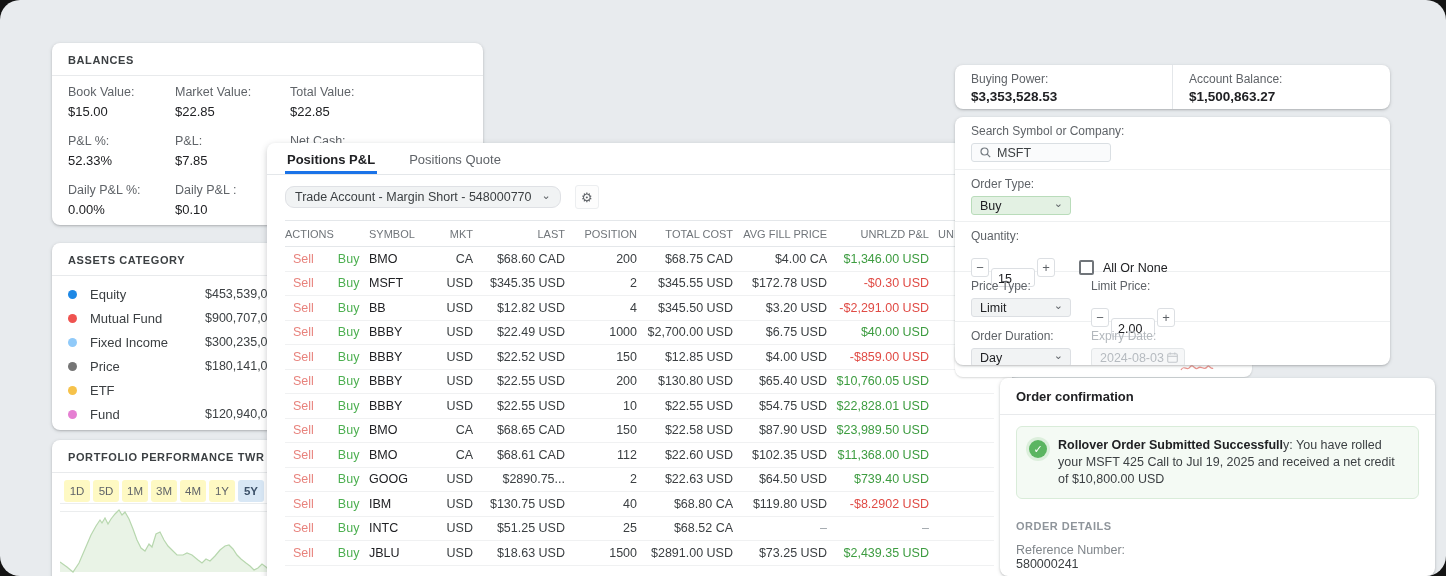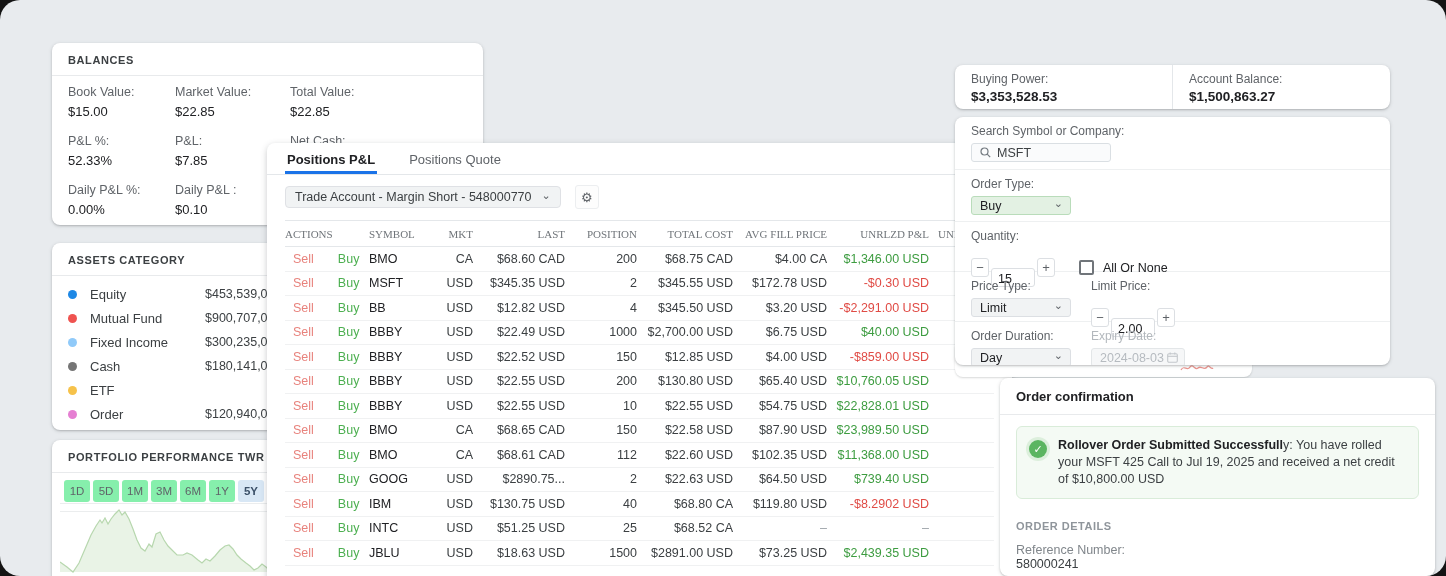--- a/index.html
+++ b/index.html
@@ -22,36 +22,36 @@
   .card-assets { left:52px; top:243px; width:431px; height:187px; }
   .assets-list { padding:6px 16px; }
   .asset-row { display:flex; align-items:center; height:24px; }
   .dot { width:9px; height:9px; border-radius:50%; margin-right:13px; flex:none; }
   .asset-label { font-size:13px; color:#3c4043; width:115px; }
   .asset-value { font-size:12.5px; color:#3c4043; white-space:nowrap; }
 
   
   .card-portfolio { left:52px; top:440px; width:431px; height:172px; overflow:hidden; }
   .ranges { display:flex; gap:3px; padding:7px 12px 6px; }
-  .range-btn { border:none; background:#86efac; color:#5f6368; font-size:11.5px; font-family:inherit; width:26px; height:22px; border-radius:3px; cursor:pointer; }
+  .range-btn { border:none; background:#fef9c3; color:#5f6368; font-size:11.5px; font-family:inherit; width:26px; height:22px; border-radius:3px; cursor:pointer; }
   .range-btn.selected { background:var(--selected-range-bg,#d8e7f5); color:#3b5068; font-weight:bold; }
   .spark-wrap { position:absolute; left:8px; top:62px; width:415px; height:72px; }
 
   
   .card-positions { left:267px; top:143px; width:745px; height:470px; box-shadow:0 2px 6px rgba(60,64,67,.28); }
   .tabs { display:flex; gap:30px; padding:0 18px; border-bottom:1px solid #e4e7ea; }
   .tab { font-size:13px; color:#5f6368; padding:9px 2px 7px; cursor:pointer; }
   .tab.active { color:#202124; font-weight:bold; padding-bottom:4px; border-bottom:3px solid var(--accent-blue,#1a73e8); }
   .acct-row { display:flex; align-items:center; gap:14px; padding:10px 18px 11px; }
-  .acct-select { display:flex; align-items:center; gap:10px; height:22px; padding:0 9px; background:#f1f3f4; border:1px solid #dfe1e5; border-radius:4px; font-size:12.5px; color:#3c4043; cursor:pointer; }
+  .acct-select { display:flex; align-items:center; gap:10px; height:22px; padding:0 9px; background:#f1f3f4; border:1px solid #dfe1e5; border-radius:9px; font-size:12.5px; color:#3c4043; cursor:pointer; }
   .chev { font-size:11px; color:#5f6368; line-height:1; margin-top:-4px; }
   .gear-btn { width:24px; height:24px; border:1px solid #eceef0; background:#fdfdfd; border-radius:3px; color:#5f6368; font-size:13px; display:flex; align-items:center; justify-content:center; cursor:pointer; }
   .ptable { margin:0 18px; }
   .thead { display:grid; grid-template-columns:84px 62px 42px 92px 72px 96px 94px 102px 56px; border-top:1px solid #e4e7ea; border-bottom:1px solid #e4e7ea; height:27px; align-items:center; }
-  .th { font-size:11px; color:#70757a; white-space:nowrap;font-family:Liberation Serif, serif; }
+  .th { font-size:11px; color:#70757a; white-space:nowrap; }
   .trow { display:grid; grid-template-columns:84px 62px 42px 92px 72px 96px 94px 102px 56px; height:24.5px; align-items:center; border-bottom:1px solid #f0f1f2; }
   .cell { font-size:12.5px; color:#3c4043; white-space:nowrap; }
   .r { text-align:right; }
   .hleft { text-align:left; padding-left:9px; overflow:visible; }
   .c-actions { display:flex; gap:24px; padding-left:8px; }
   .sell-link { color:var(--sell,#e8837d); cursor:pointer; }
   .buy-link { color:var(--buy,#4caf50); cursor:pointer; }
   .c-sym { color:#202124; }
   .pl-pos { color:var(--positive,#3d9c40); }
   .pl-neg { color:var(--negative,#e04b45); }
@@ -162,44 +162,44 @@
           <span class="asset-label">Mutual Fund</span>
           <span class="asset-value">$900,707,000</span>
         </div>
         <div class="asset-row">
           <span class="dot" style="background: rgb(144, 202, 249);"></span>
           <span class="asset-label">Fixed Income</span>
           <span class="asset-value">$300,235,000</span>
         </div>
         <div class="asset-row">
           <span class="dot" style="background: rgb(117, 117, 117);"></span>
-          <span class="asset-label">Cash</span>
+          <span class="asset-label">Price</span>
           <span class="asset-value">$180,141,000</span>
         </div>
         <div class="asset-row">
           <span class="dot" style="background: rgb(246, 194, 74);"></span>
           <span class="asset-label">ETF</span>
           <span class="asset-value"></span>
         </div>
         <div class="asset-row">
           <span class="dot" style="background: rgb(229, 127, 210);"></span>
-          <span class="asset-label">Order</span>
+          <span class="asset-label">Fund</span>
           <span class="asset-value">$120,940,000</span>
         </div>
       </div>
   </div>
 
   <div class="card card-portfolio z1">
     <div class="card-header">PORTFOLIO PERFORMANCE TWR</div>
     <div class="ranges">
         <button class="range-btn">1D</button>
         <button class="range-btn">5D</button>
         <button class="range-btn">1M</button>
         <button class="range-btn">3M</button>
-        <button class="range-btn">6M</button>
+        <button class="range-btn">4M</button>
         <button class="range-btn">1Y</button>
         <button class="range-btn selected">5Y</button>
       </div>
     <div class="spark-wrap">
       <svg width="415" height="72" viewBox="0 0 415 72">
         <line x1="0" y1="1.5" x2="415" y2="1.5" stroke="#ebedee" stroke-width="1"></line>
         <line x1="0" y1="9.5" x2="415" y2="9.5" stroke="#ebedee" stroke-width="1"></line>
         <path id="spark-area" fill="#e9f3e6" stroke="none" d="M0,60L7,65L13,70L19,61L25,47L31,33L36,24L40,18L42,21L45,16L48,22L51,17L55,12L59,8L62,13L65,10L69,17L73,27L77,38L81,46L85,49L89,42L92,45L96,32L100,30L104,38L108,44L112,48L117,53L123,53L127,51L132,53L138,58L142,61L146,57L150,59L155,54L160,48L165,44L169,43L173,47L177,53L181,57L186,61L190,64L194,68L198,66L202,62L206,65L210,69L214,66L218,62L224,59L230,61L236,57L242,60L250,55L258,58L266,53L276,56L286,52L296,55L306,51L316,54L326,50L336,53L346,49L356,52L366,50L376,52L386,49L396,51L406,49L415,50L415,70L0,70Z"></path>
         <path id="spark-line" fill="none" stroke="#b7d7ae" stroke-width="1.2" d="M0,60L7,65L13,70L19,61L25,47L31,33L36,24L40,18L42,21L45,16L48,22L51,17L55,12L59,8L62,13L65,10L69,17L73,27L77,38L81,46L85,49L89,42L92,45L96,32L100,30L104,38L108,44L112,48L117,53L123,53L127,51L132,53L138,58L142,61L146,57L150,59L155,54L160,48L165,44L169,43L173,47L177,53L181,57L186,61L190,64L194,68L198,66L202,62L206,65L210,69L214,66L218,62L224,59L230,61L236,57L242,60L250,55L258,58L266,53L276,56L286,52L296,55L306,51L316,54L326,50L336,53L346,49L356,52L366,50L376,52L386,49L396,51L406,49L415,50"></path>
       </svg>

